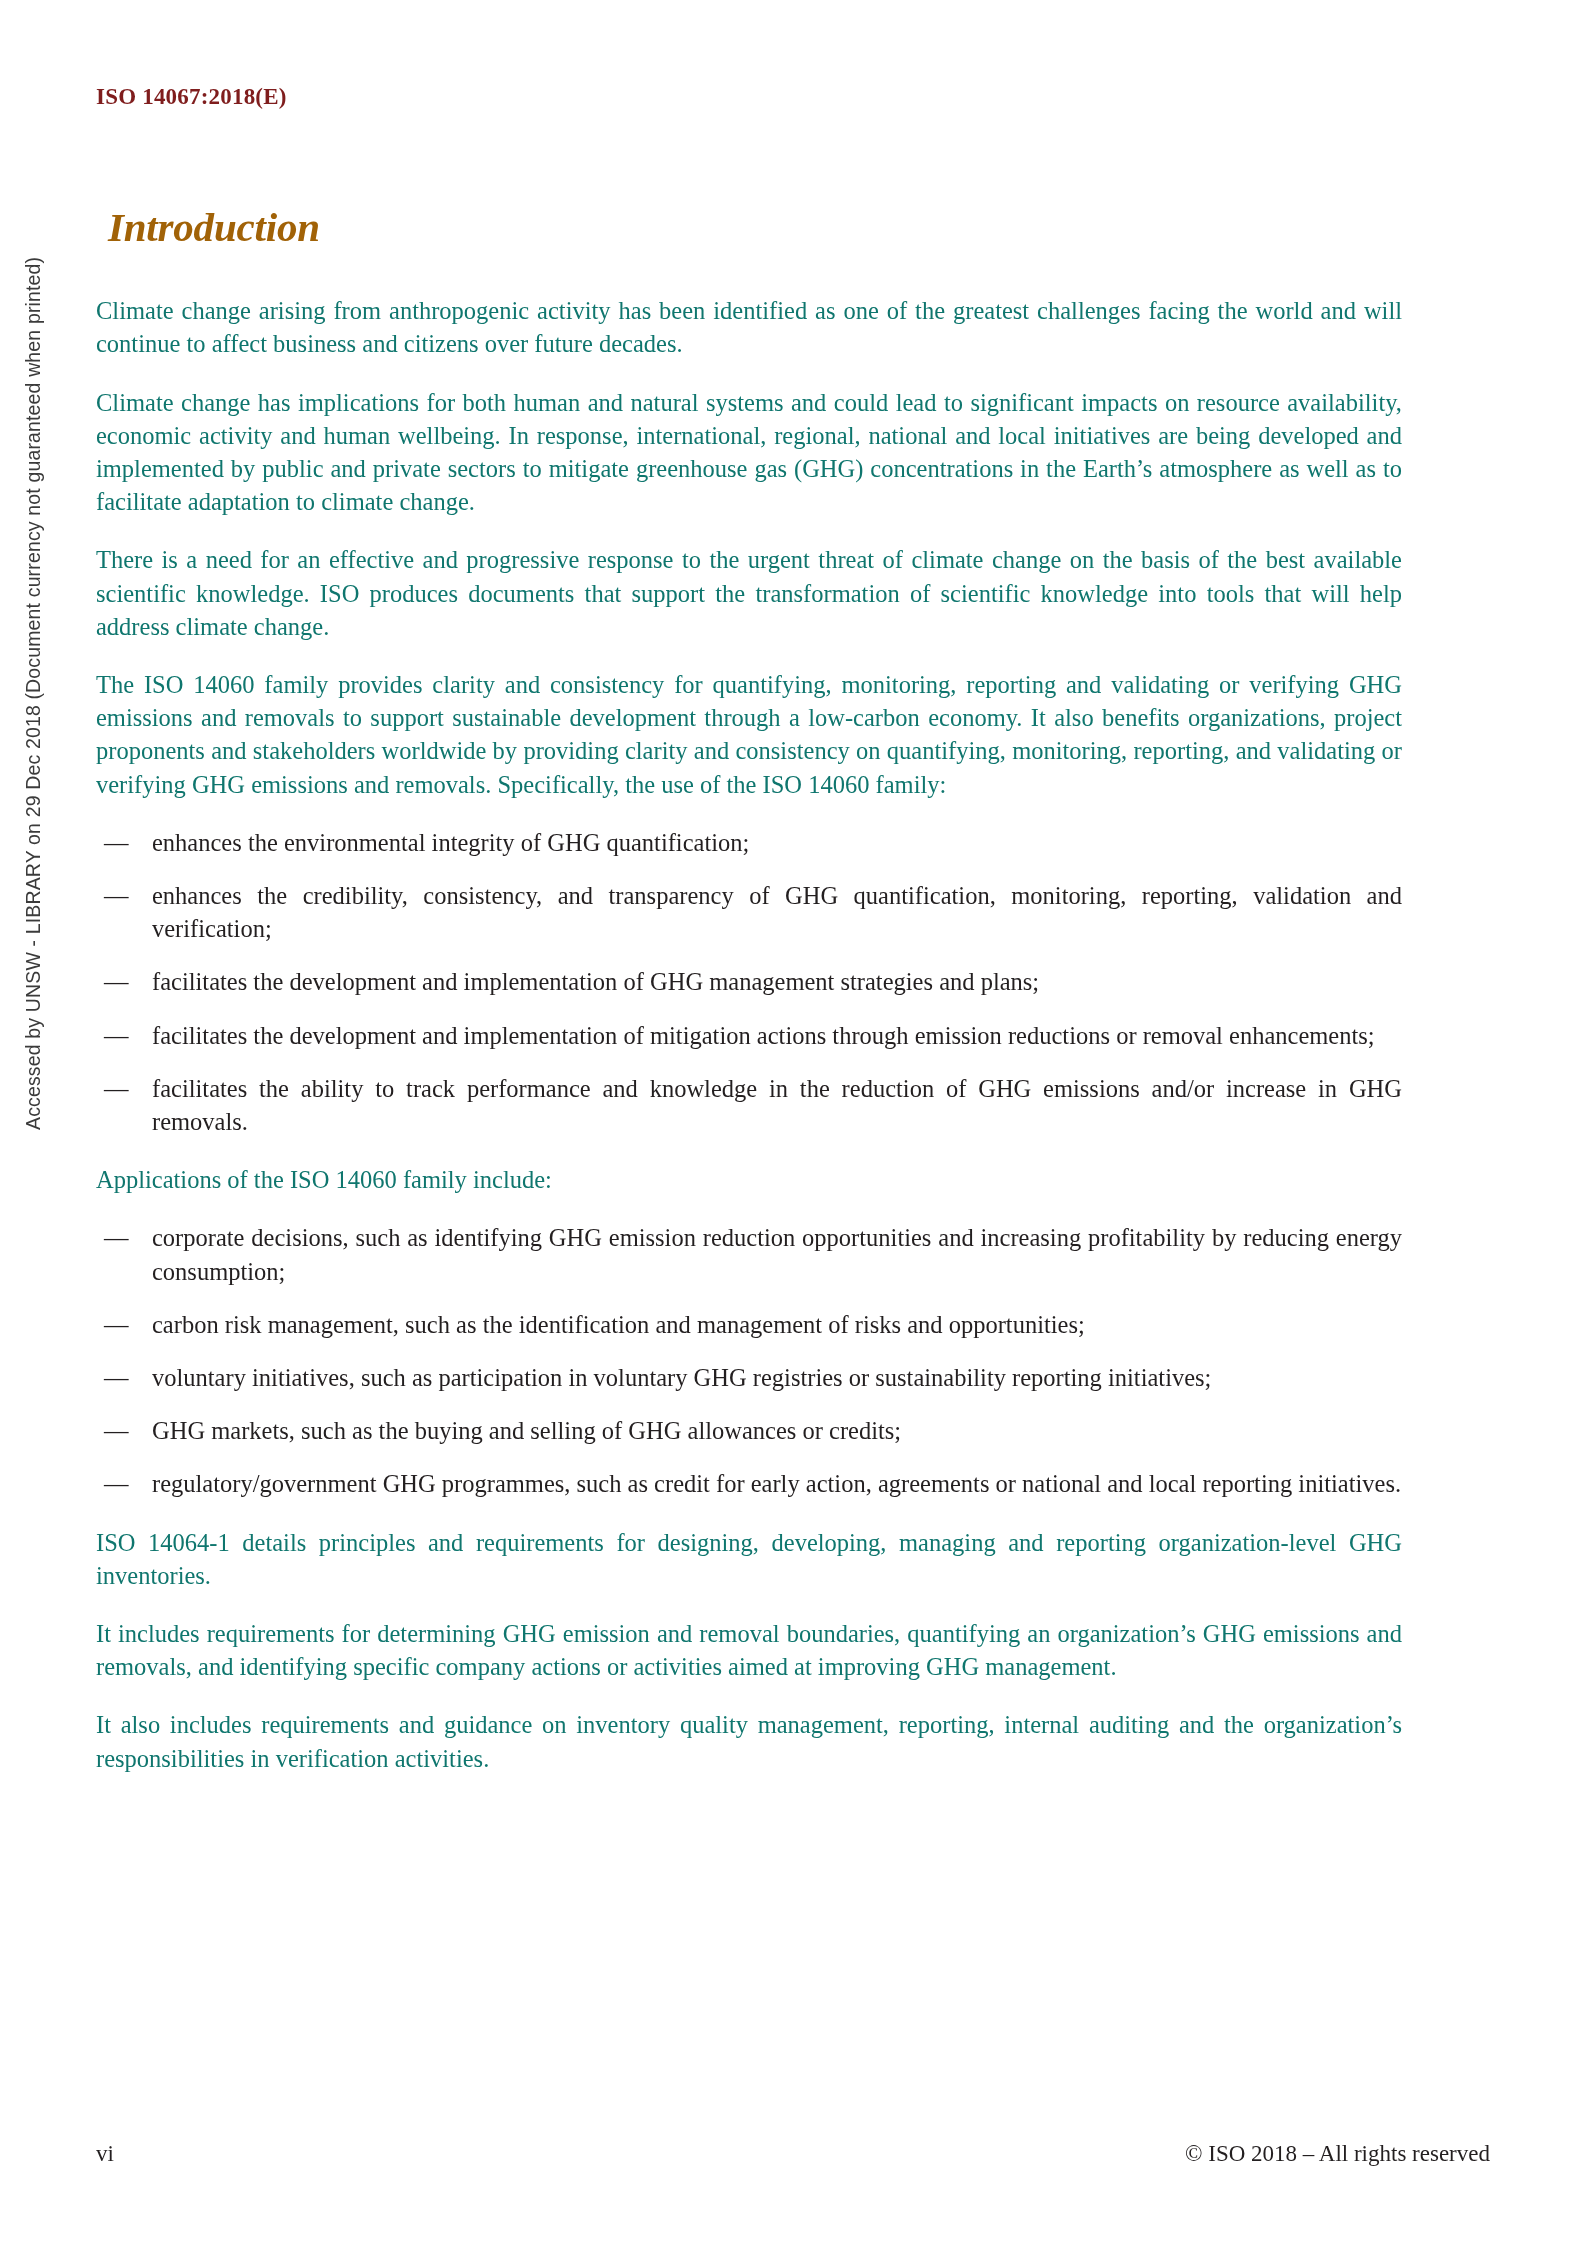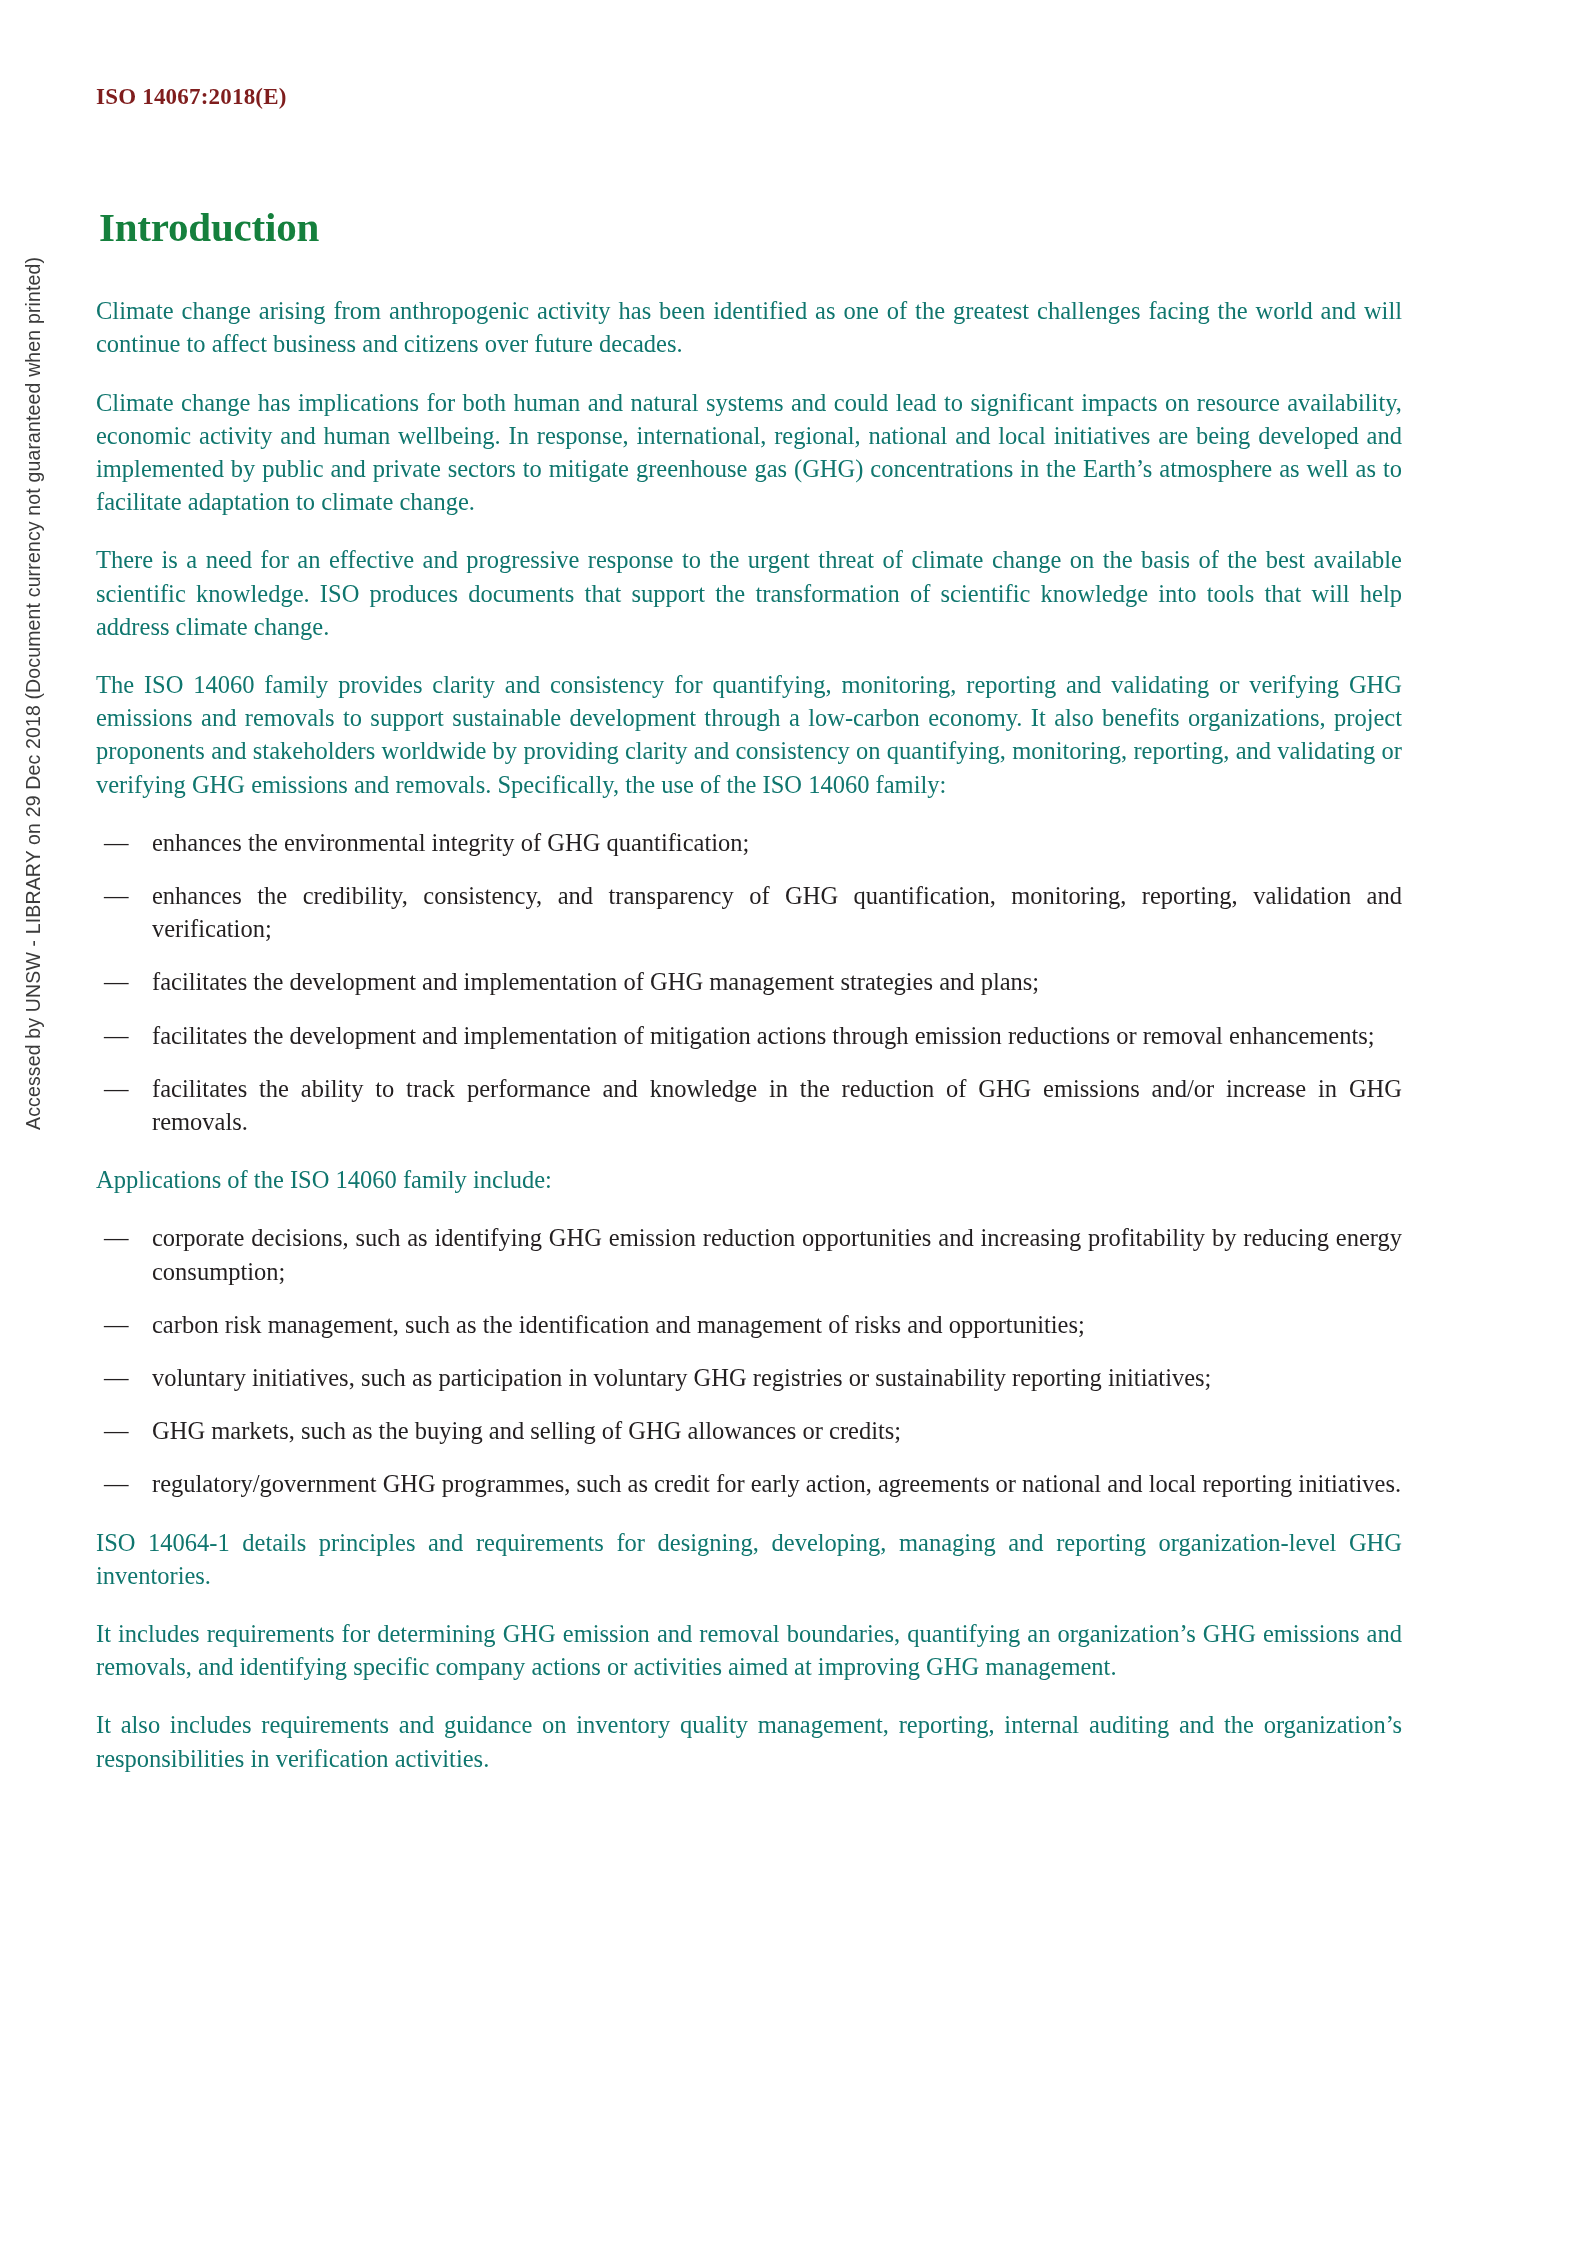--- a/index.html
+++ b/index.html
@@ -50,24 +50,25 @@
   .content {
     position: absolute;
     left: 96px;
     top: 205px;
     width: 1306px;
   }
 
   h1.section-title {
     font-size: 41px;
     font-weight: bold;
-    margin: 0 0 44px 3px;
+    margin: 0 0 44px 12px;
     letter-spacing: -0.2px;
-    color: #15803d;
+    color: #a16207;
     line-height: 1.1;
+    font-style: italic;
   }
 
   p.body-text {
     font-size: 24.5px;
     line-height: 33.2px;
     margin: 0 0 25px 0;
     text-align: justify;
     text-justify: inter-word;
     color: #0f766e;
     hyphens: none;
@@ -193,14 +194,18 @@
     </div>
 
     <p class="body-text">ISO 14064-1 details principles and requirements for designing, developing, managing and reporting organization-level GHG inventories.</p>
 
     <p class="body-text">It includes requirements for determining GHG emission and removal boundaries, quantifying an organization’s GHG emissions and removals, and identifying specific company actions or activities aimed at improving GHG management.</p>
 
     <p class="body-text">It also includes requirements and guidance on inventory quality management, reporting, internal auditing and the organization’s responsibilities in verification activities.</p>
 
   </div>
 
+  <div class="footer">
+    <span class="page-number">vi</span>
+    <span class="copyright">© ISO 2018 – All rights reserved</span>
+  </div>
 
 </div>
 
 </body></html>

